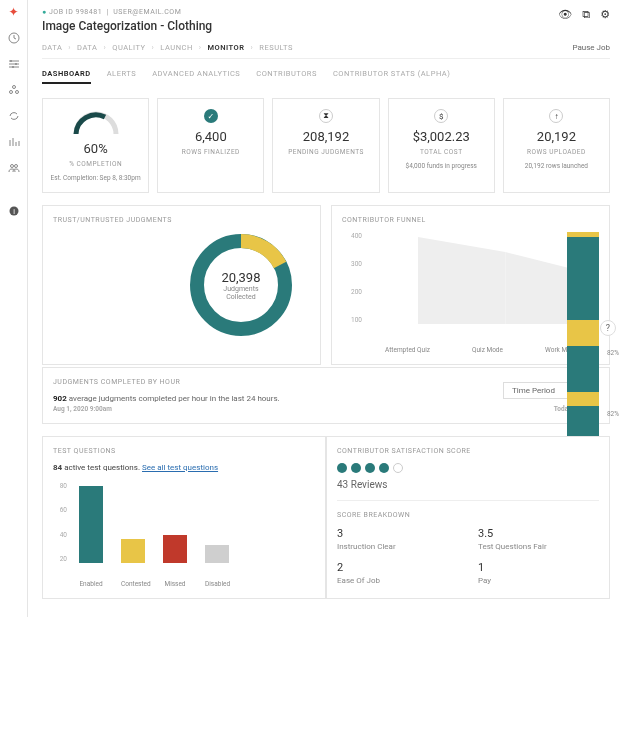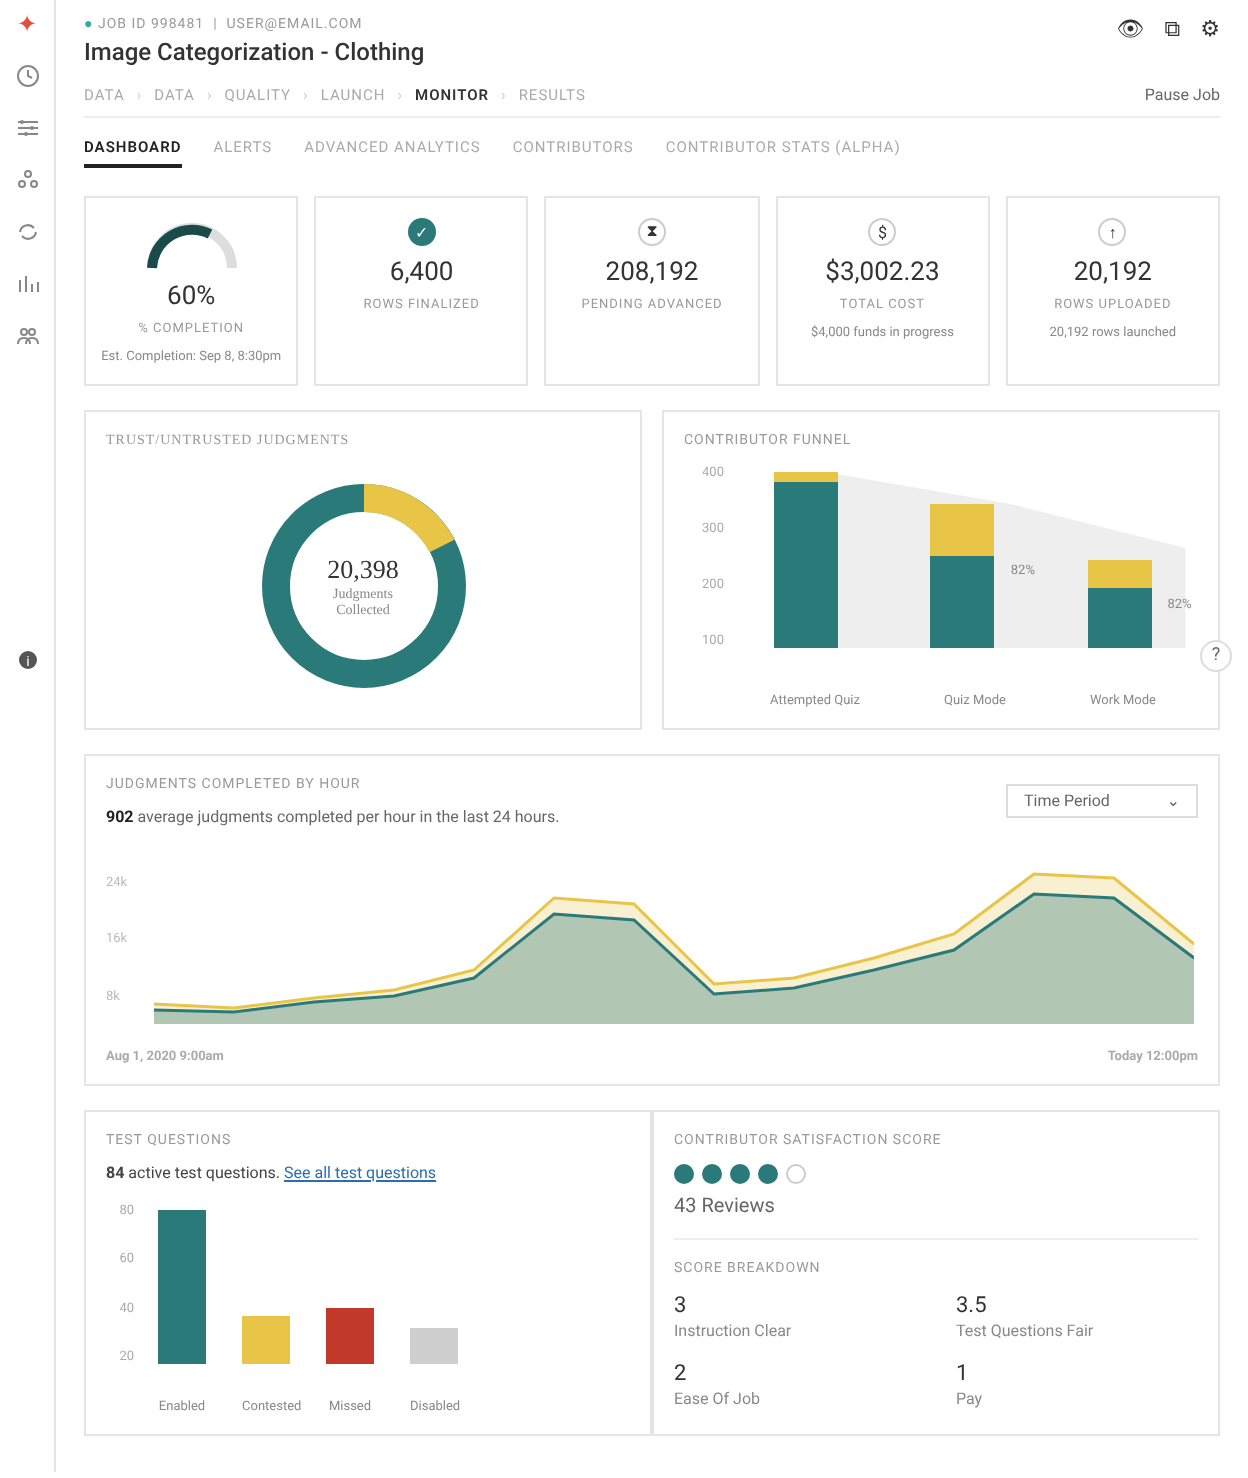--- a/index.html
+++ b/index.html
@@ -24,35 +24,35 @@
 .cards { display: flex; gap: 8px; margin-top: 14px; }
 .card { flex: 1; border: 1px solid #e5e5e5; padding: 10px 6px; text-align: center; display: flex; flex-direction: column; align-items: center; justify-content: flex-start; min-height: 90px; }
 .card .ico { width: 14px; height: 14px; border-radius: 50%; background: #2a7a7a; display: flex; align-items: center; justify-content: center; color: #fff; font-size: 8px; margin-bottom: 6px; }
 .card .big { font-size: 13px; font-weight: 400; }
 .card .lbl { font-size: 6.5px; color: #999; letter-spacing: 0.5px; margin-top: 4px; }
 .card .sub { font-size: 6.5px; color: #888; margin-top: 6px; }
 .gauge { position: relative; width: 50px; height: 30px; margin-bottom: 2px; }
 .row2 { display: flex; gap: 10px; margin-top: 12px; }
 .panel { border: 1px solid #e5e5e5; padding: 10px; }
 .panel-title { font-size: 7px; color: #999; letter-spacing: 0.5px; margin-bottom: 8px; }
-.trust { flex: 1; display: flex; flex-direction: column; font-family: Liberation Serif, serif; }
+.trust { flex: 1; display: flex; flex-direction: row; }
 .donut-wrap { display: flex; justify-content: center; align-items: center; flex: 1; }
 .donut { position: relative; width: 110px; height: 110px; }
 .donut-center { position: absolute; top: 50%; left: 50%; transform: translate(-50%,-50%); text-align: center; }
 .donut-center .num { font-size: 13px; }
 .donut-center .txt { font-size: 7px; color: #888; }
 .funnel { flex: 1; }
 .funnel-chart { height: 110px; position: relative; padding-left: 22px; }
 .funnel-chart .yax { position: absolute; left: 0; top: 0; bottom: 18px; width: 20px; display: flex; flex-direction: column; justify-content: space-between; font-size: 6.5px; color: #aaa; text-align: right; }
-.funnel-bars { display: flex; height: 92px; align-items: flex-end; justify-content: space-around; position: relative; }
+.funnel-bars { display: flex; height: 92px; align-items: flex-end; justify-content: space-around; position: relative; flex-direction: column; }
 .fbar { width: 32px; display: flex; flex-direction: column; justify-content: flex-end; position: relative; }
 .fbar .stack { width: 100%; }
 .fbar .pct { position: absolute; right: -20px; top: 40%; font-size: 6.5px; color: #888; }
 .funnel-x { display: flex; justify-content: space-around; font-size: 6.5px; color: #888; margin-top: 4px; padding-left: 22px; }
-.judg { margin-top: 12px; }
+.judg { margin-top: 2px; }
 .judg-head { display: flex; justify-content: space-between; align-items: center; }
 .judg-sub { font-size: 8px; color: #666; margin-top: 4px; }
 .judg-sub b { color: #222; }
 .time-dd { border: 1px solid #ddd; padding: 3px 8px; font-size: 8px; color: #666; width: 96px; display: flex; justify-content: space-between; align-items: center; }
 .area-chart { height: 95px; margin-top: 14px; position: relative; }
 .area-chart .yax { position: absolute; left: 0; top: 0; bottom: 10px; width: 20px; display: flex; flex-direction: column; justify-content: space-around; font-size: 6.5px; color: #bbb; }
 .area-chart svg { margin-left: 24px; }
 .area-x { display: flex; justify-content: space-between; font-size: 6.5px; color: #aaa; margin-top: 2px; font-weight: bold; }
 .row3 { display: flex; margin-top: 12px; }
 .testq { flex: 1; }
@@ -182,21 +182,21 @@
         <div class="sub">Est. Completion: Sep 8, 8:30pm</div>
       </div>
       <div class="card">
         <div class="ico">✓</div>
         <div class="big">6,400</div>
         <div class="lbl">ROWS FINALIZED</div>
       </div>
       <div class="card">
         <div class="ico" style="background:#fff;border:1px solid #ccc;color:#333">⧗</div>
         <div class="big">208,192</div>
-        <div class="lbl">PENDING ADVANCED</div>
+        <div class="lbl">PENDING JUDGMENTS</div>
       </div>
       <div class="card">
         <div class="ico" style="background:#fff;border:1px solid #ccc;color:#333">$</div>
         <div class="big">$3,002.23</div>
         <div class="lbl">TOTAL COST</div>
         <div class="sub">$4,000 funds in progress</div>
       </div>
       <div class="card">
         <div class="ico" style="background:#fff;border:1px solid #ccc;color:#333">↑</div>
         <div class="big">20,192</div>
@@ -263,33 +263,20 @@
       <div class="judg-head">
         <div>
           <div class="panel-title">JUDGMENTS COMPLETED BY HOUR</div>
           <div class="judg-sub"><b>902</b><span> average judgments completed per hour in the last 24 hours.</span></div>
         </div>
         <div class="time-dd">
           <span>Time Period</span>
             <span>⌄</span>
         </div>
       </div>
-      <div class="area-chart">
-        <div class="yax">
-          <span>24k</span>
-            <span>16k</span>
-            <span>8k</span>
-        </div>
-        <svg width="520" height="85" viewBox="0 0 520 85" preserveAspectRatio="none">
-          <polygon points="0,75 40,77 80,72 120,68 160,58 200,22 240,25 280,65 320,62 360,52 400,40 440,10 480,12 520,45 520,85 0,85" fill="#e8c547" opacity="0.25"></polygon>
-          <polyline points="0,75 40,77 80,72 120,68 160,58 200,22 240,25 280,65 320,62 360,52 400,40 440,10 480,12 520,45" fill="none" stroke="#e8c547" stroke-width="1.5"></polyline>
-          <polygon points="0,78 40,79 80,74 120,71 160,62 200,30 240,33 280,70 320,67 360,58 400,48 440,20 480,22 520,52 520,85 0,85" fill="#2a7a7a" opacity="0.35"></polygon>
-          <polyline points="0,78 40,79 80,74 120,71 160,62 200,30 240,33 280,70 320,67 360,58 400,48 440,20 480,22 520,52" fill="none" stroke="#2a7a7a" stroke-width="1.5"></polyline>
-        </svg>
-      </div>
       <div class="area-x">
         <span>Aug 1, 2020 9:00am</span>
           <span>Today 12:00pm</span>
       </div>
     </div>
 
     <div class="row3">
       <div class="panel testq">
         <div class="panel-title">TEST QUESTIONS</div>
         <div class="testq-sub">

